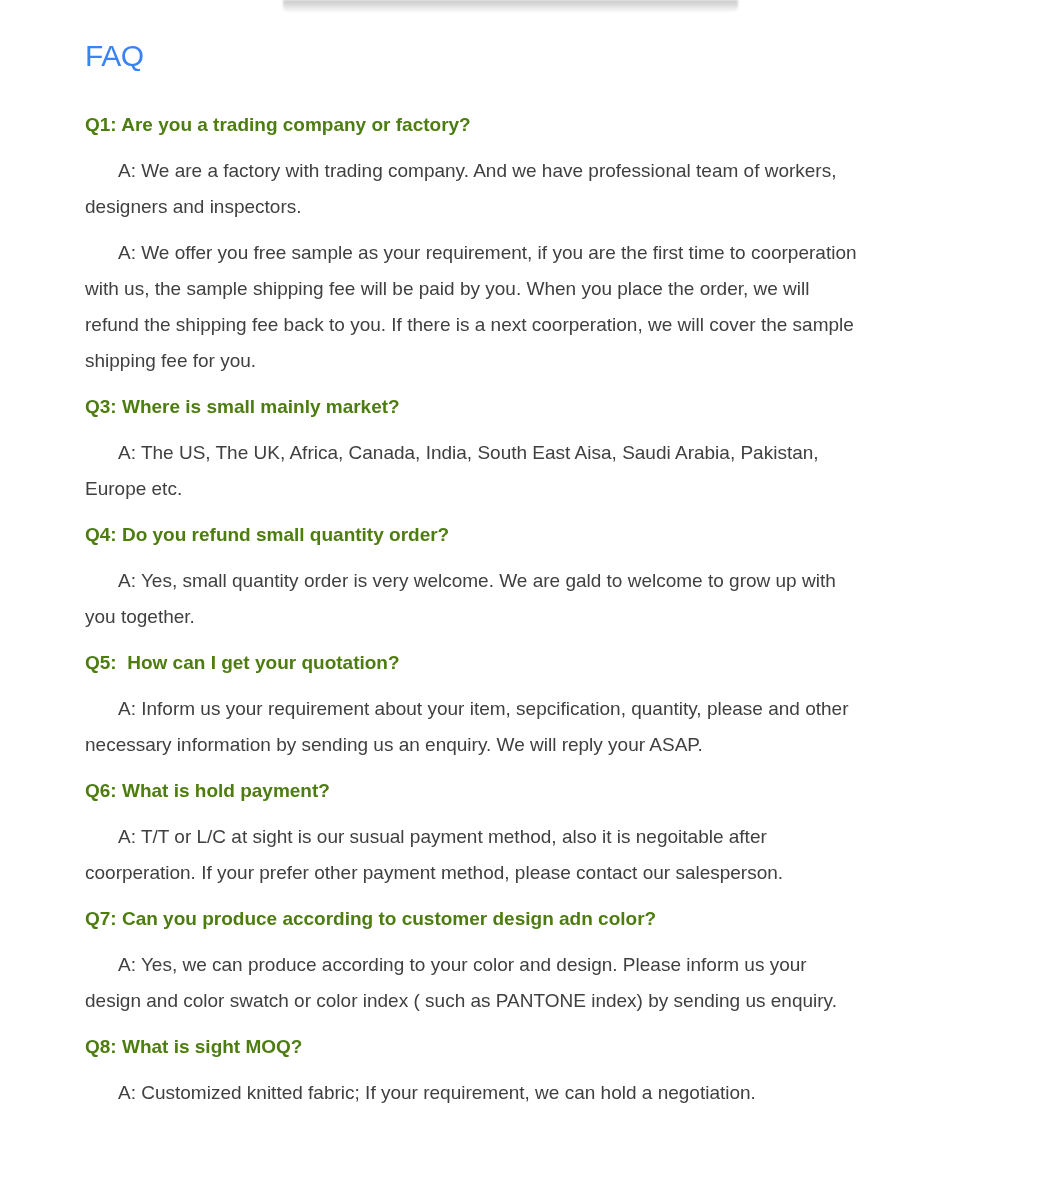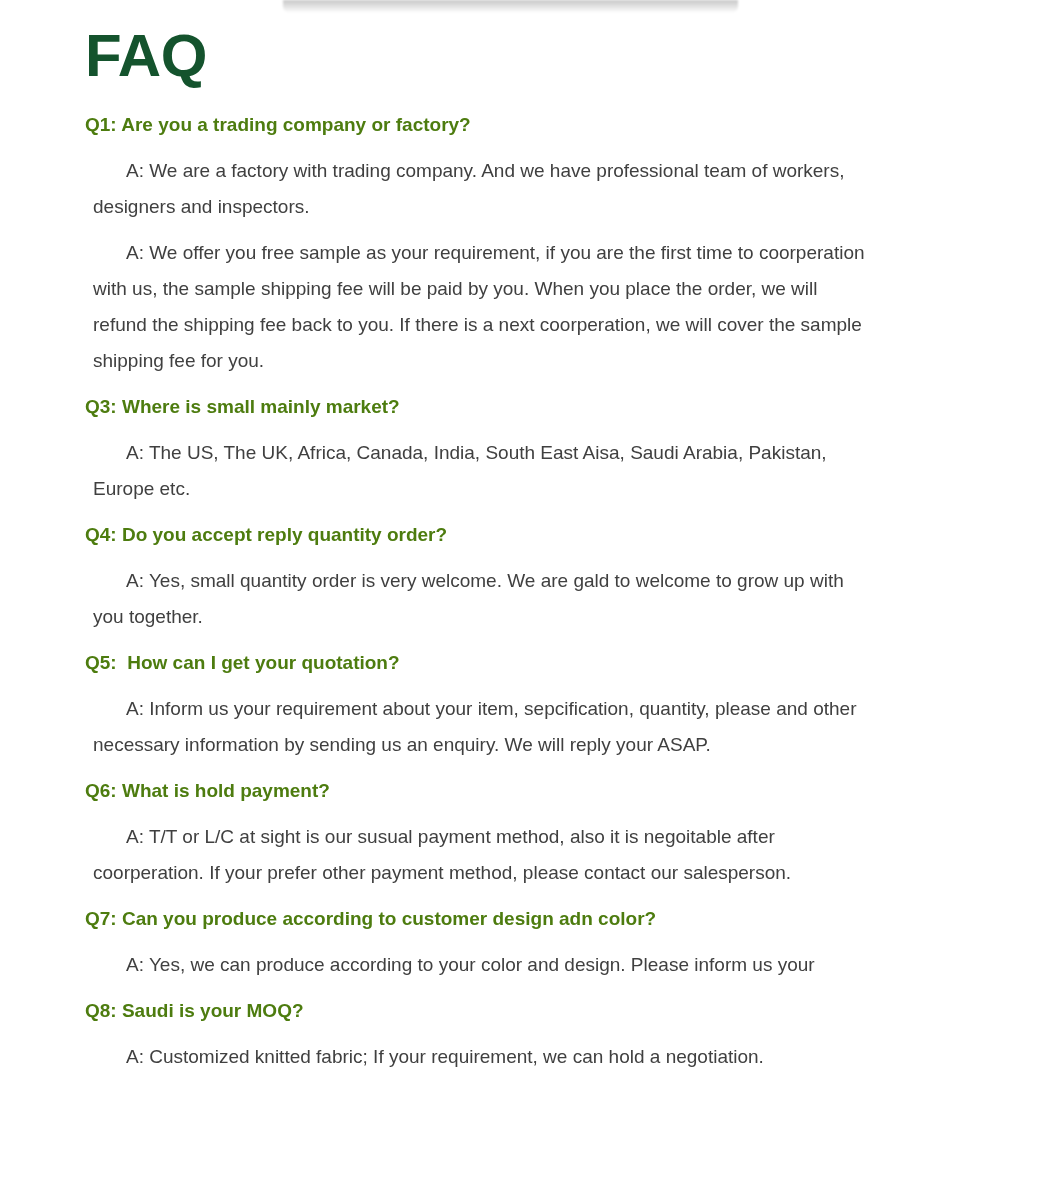--- a/index.html
+++ b/index.html
@@ -23,37 +23,37 @@
     height: 13px;
     background: linear-gradient(180deg, rgba(0,0,0,0.22), rgba(0,0,0,0));
     border-radius: 0 0 7px 7px;
     filter: blur(1px);
   }
   .content {
     position: relative;
     padding: 0 60px 0 85px;
   }
   h1.page-title {
-    font-size: 60px;
+    font-size: 30px;
     line-height: 51px;
-    font-weight: 700;
+    font-weight: 400;
     letter-spacing: -0.5px;
-    color: #14532d;
+    color: #3b82f6;
     margin: 30px 0 26px 0;
   }
   .faq-question {
     font-size: 19px;
     line-height: 36px;
     font-weight: 700;
     color: #4d7c0f;
     margin: 10px 0;
     white-space: pre;
   }
   .faq-answer {
-    margin: 10px 8px;
+    margin: 10px 0;
   }
   .answer-line {
     font-size: 19px;
     line-height: 36px;
     font-weight: 400;
     color: #404040;
     white-space: pre;
   }
   .answer-line.first {
     padding-left: 33px;
@@ -77,37 +77,38 @@
         <div class="answer-line first">A: We offer you free sample as your requirement, if you are the first time to coorperation</div>
         <div class="answer-line">with us, the sample shipping fee will be paid by you. When you place the order, we will</div>
         <div class="answer-line">refund the shipping fee back to you. If there is a next coorperation, we will cover the sample</div>
         <div class="answer-line">shipping fee for you.</div>
       </div>
       <div class="faq-question">Q3: Where is small mainly market?</div>
       <div class="faq-answer">
         <div class="answer-line first">A: The US, The UK, Africa, Canada, India, South East Aisa, Saudi Arabia, Pakistan,</div>
         <div class="answer-line">Europe etc.</div>
       </div>
-      <div class="faq-question">Q4: Do you accept reply quantity order?</div>
+      <div class="faq-question">Q4: Do you refund small quantity order?</div>
       <div class="faq-answer">
         <div class="answer-line first">A: Yes, small quantity order is very welcome. We are gald to welcome to grow up with</div>
         <div class="answer-line">you together.</div>
       </div>
       <div class="faq-question">Q5:  How can I get your quotation?</div>
       <div class="faq-answer">
         <div class="answer-line first">A: Inform us your requirement about your item, sepcification, quantity, please and other</div>
         <div class="answer-line">necessary information by sending us an enquiry. We will reply your ASAP.</div>
       </div>
       <div class="faq-question">Q6: What is hold payment?</div>
       <div class="faq-answer">
         <div class="answer-line first">A: T/T or L/C at sight is our susual payment method, also it is negoitable after</div>
         <div class="answer-line">coorperation. If your prefer other payment method, please contact our salesperson.</div>
       </div>
       <div class="faq-question">Q7: Can you produce according to customer design adn color?</div>
       <div class="faq-answer">
         <div class="answer-line first">A: Yes, we can produce according to your color and design. Please inform us your</div>
+        <div class="answer-line">design and color swatch or color index ( such as PANTONE index) by sending us enquiry.</div>
       </div>
-      <div class="faq-question">Q8: Saudi is your MOQ?</div>
+      <div class="faq-question">Q8: What is sight MOQ?</div>
       <div class="faq-answer">
         <div class="answer-line first">A: Customized knitted fabric; If your requirement, we can hold a negotiation.</div>
       </div>
     </div>
 </div>
 
 </body></html>

